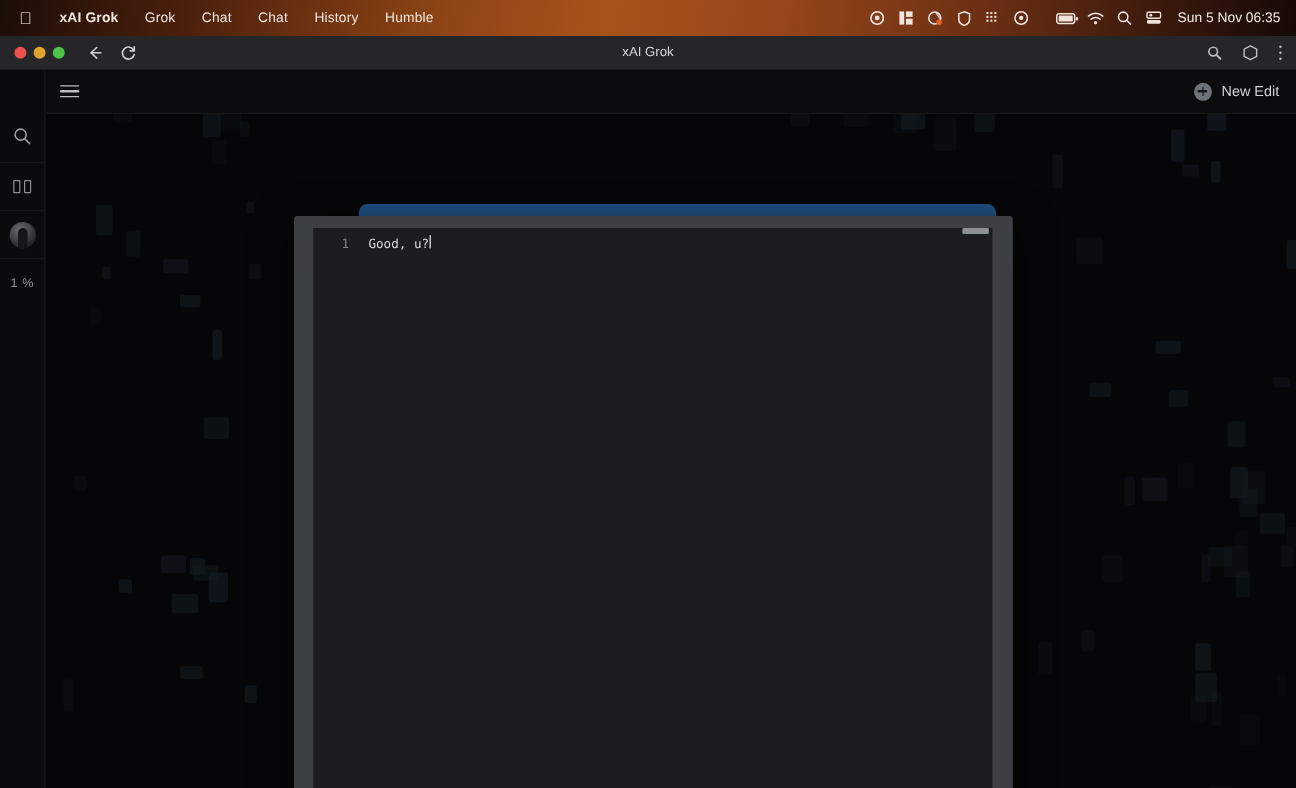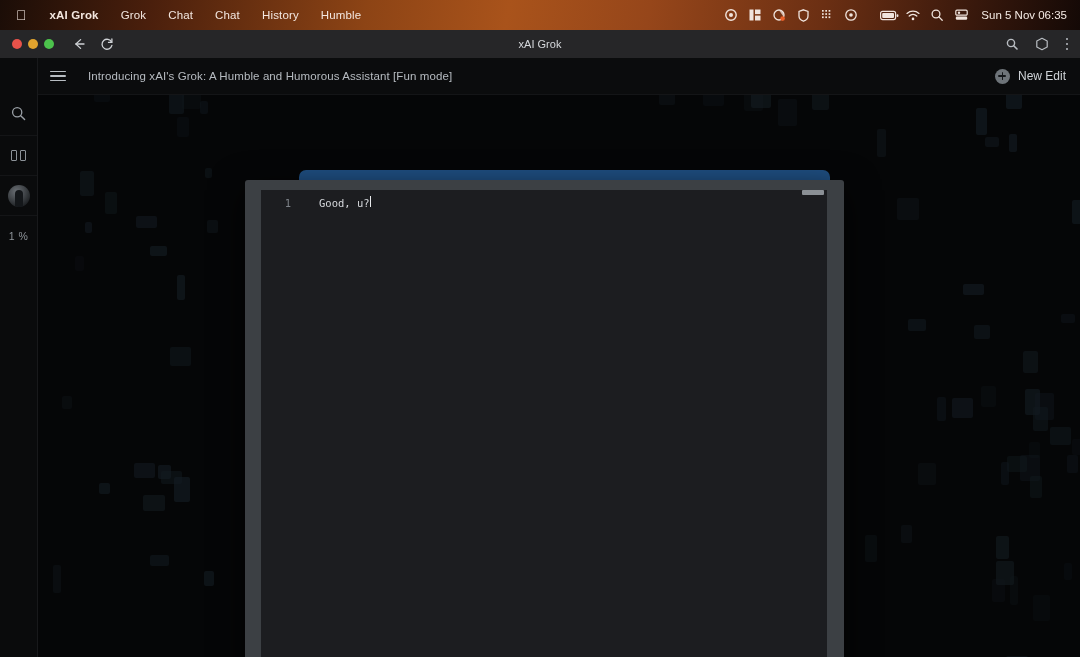--- a/index.html
+++ b/index.html
@@ -267,21 +267,21 @@
     font-family: "DejaVu Sans Mono", monospace;
     font-size: 10.5px;
   }
   .gutter {
     width: 30px;
     text-align: right;
     color: #7d8288;
     flex: none;
   }
   .code-text {
-    margin-left: 28px;
+    margin-left: 16px;
     color: #d6d9dd;
     white-space: pre;
     position: relative;
   }
   .caret {
     display: inline-block;
     width: 1px;
     height: 11px;
     background: #e8eaec;
     vertical-align: -2px;
@@ -537,21 +537,20 @@
       </div>
       <div class="rail-pct">1 %</div>
     </div>
 
     <div class="app-header">
       <span class="hamburger">
           <i></i>
           <i></i>
           <i></i>
         </span>
-      <span class="conv-title">Introducing xAI's Grok: A Humble and Humorous Assistant [Fun mode]</span>
       <span class="newchat">
         <span class="plus-circle"></span>
         <span class="newchat-label">New Edit</span>
       </span>
     </div>
 
     <div class="modal">
 
       <div class="editor-shell">
         <span class="editor-handle"></span>

